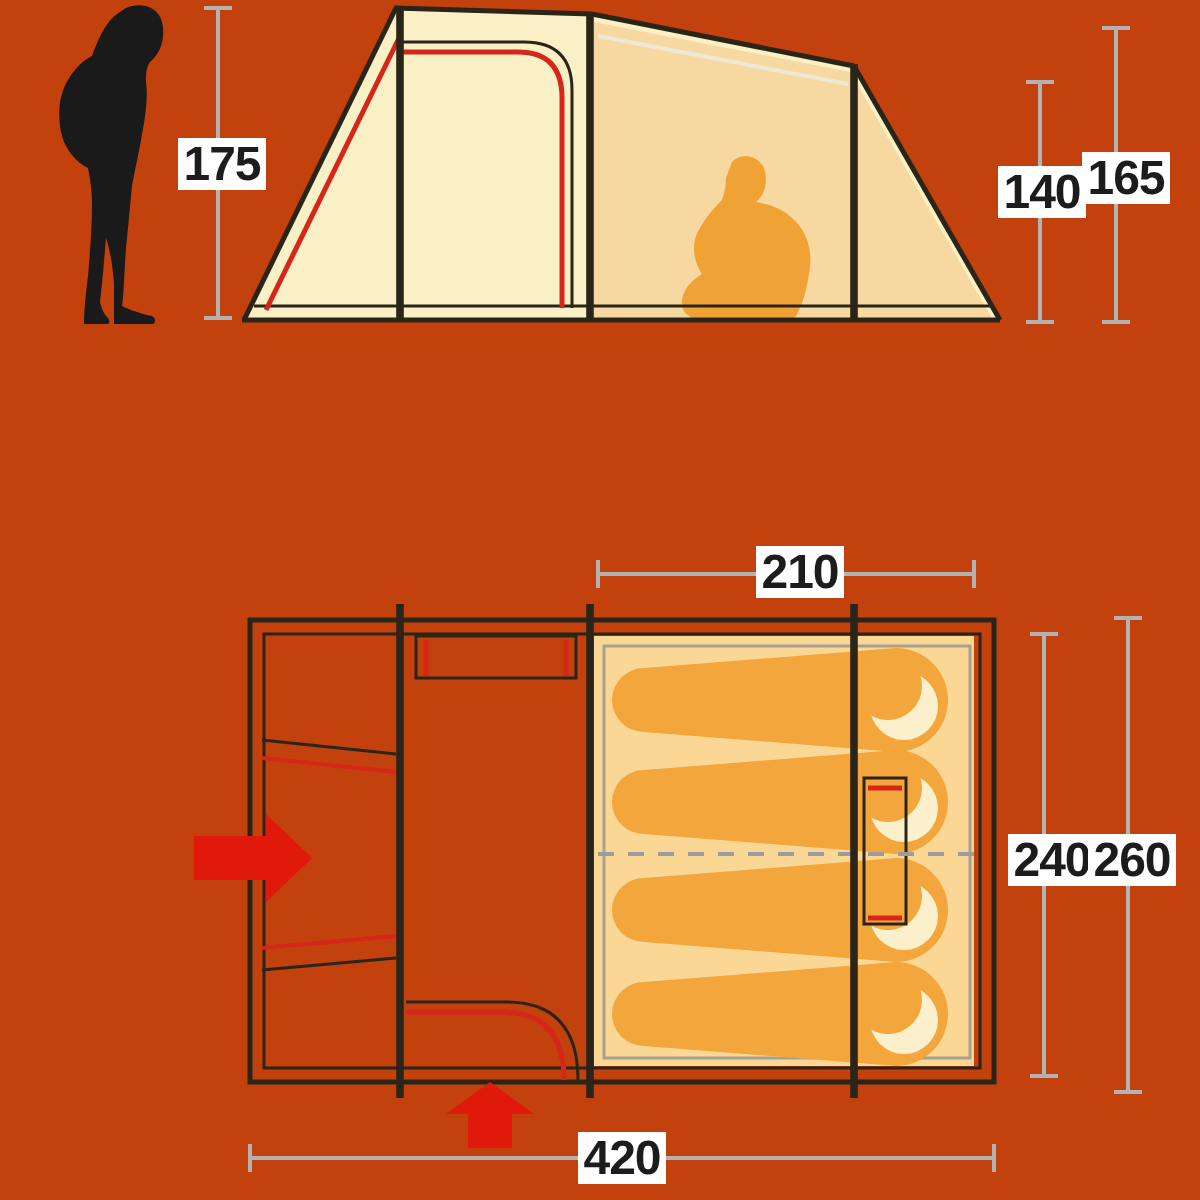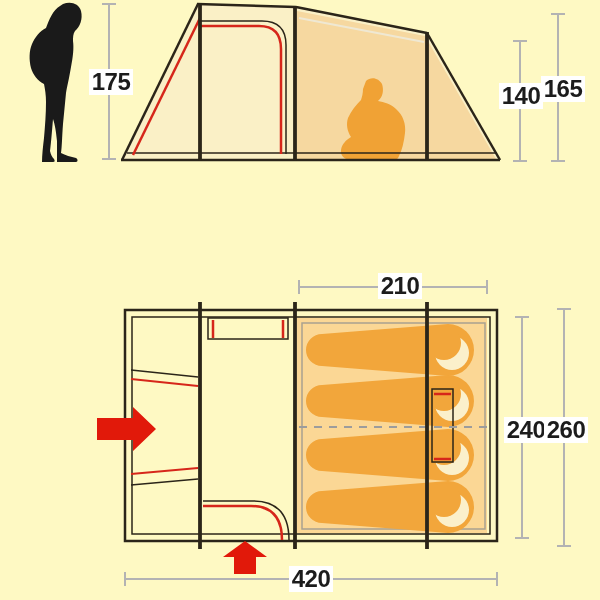--- a/index.html
+++ b/index.html
@@ -1,16 +1,16 @@
 <!DOCTYPE html>
 <html><head>
 <meta charset="utf-8">
 <style>
   html,body{margin:0;padding:0;background:#ffffff;}
-  .page{position:relative;width:600px;height:600px;background:#fef9c3;overflow:hidden;}
+  .page{position:relative;width:600px;height:600px;background:#c2410c;overflow:hidden;}
   svg{display:block;}
   .dark{stroke:#2b2519;fill:none;stroke-linecap:butt;}
   .w1{stroke-width:1.5;}
   .w2{stroke-width:2.5;}
   .w3{stroke-width:3.8;}
   .red{stroke:#d6261a;fill:none;stroke-width:2.5;}
   .red2{stroke:#d6261a;fill:none;stroke-width:2;}
   .grayline{stroke:#a9a190;fill:none;stroke-width:1.5;}
   .shadeline{stroke:#efe8d3;fill:none;stroke-width:2;}
   .dashline{stroke:#9c9c9c;fill:none;stroke-width:2;stroke-dasharray:8 7;}

